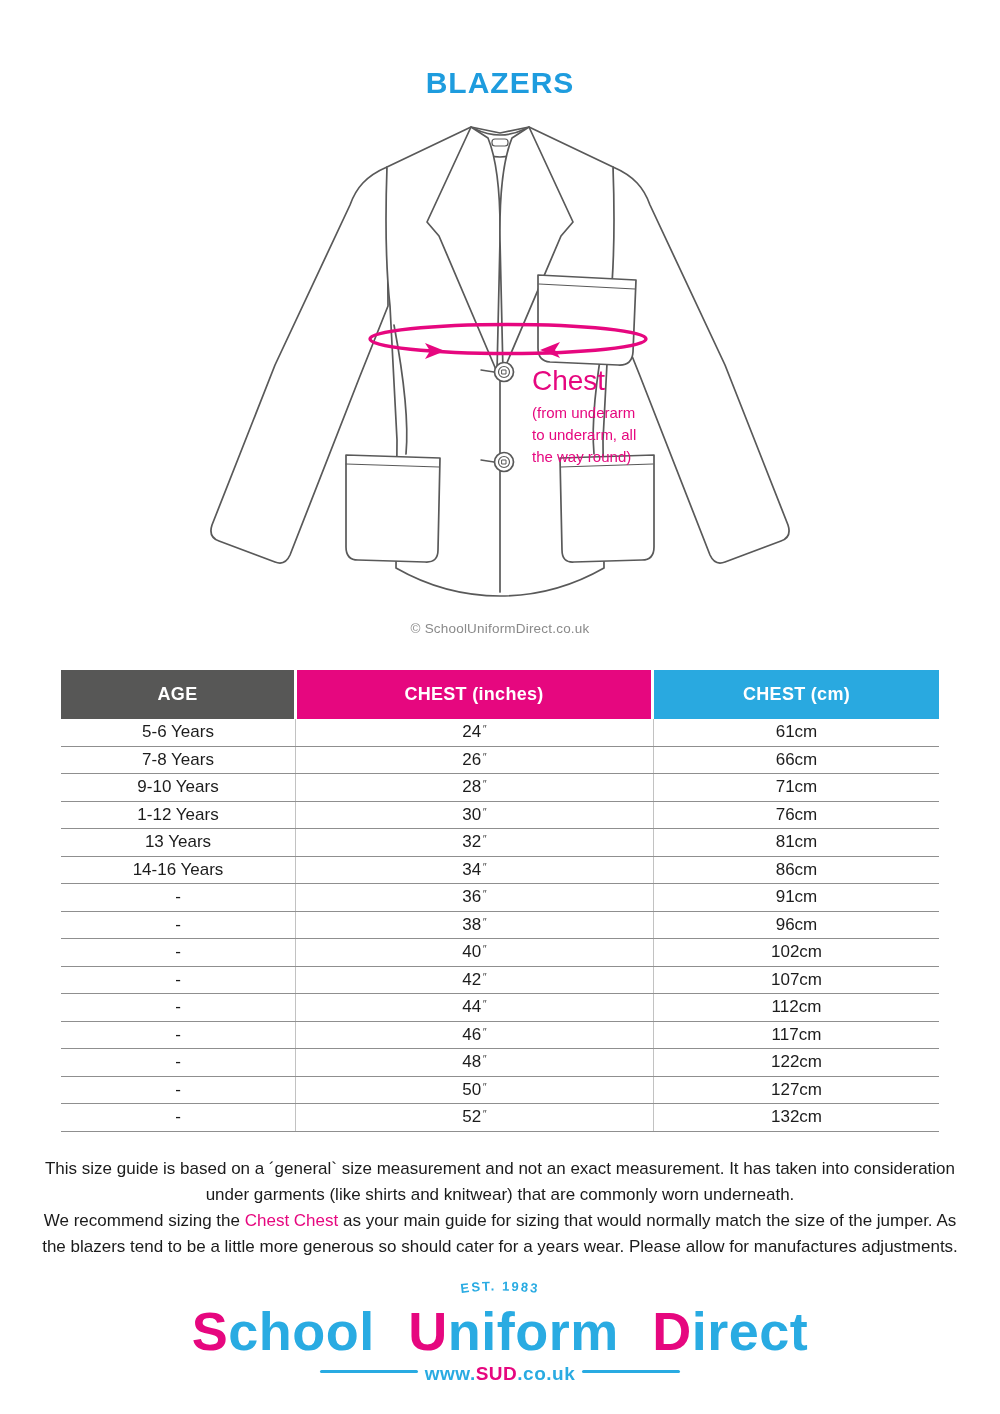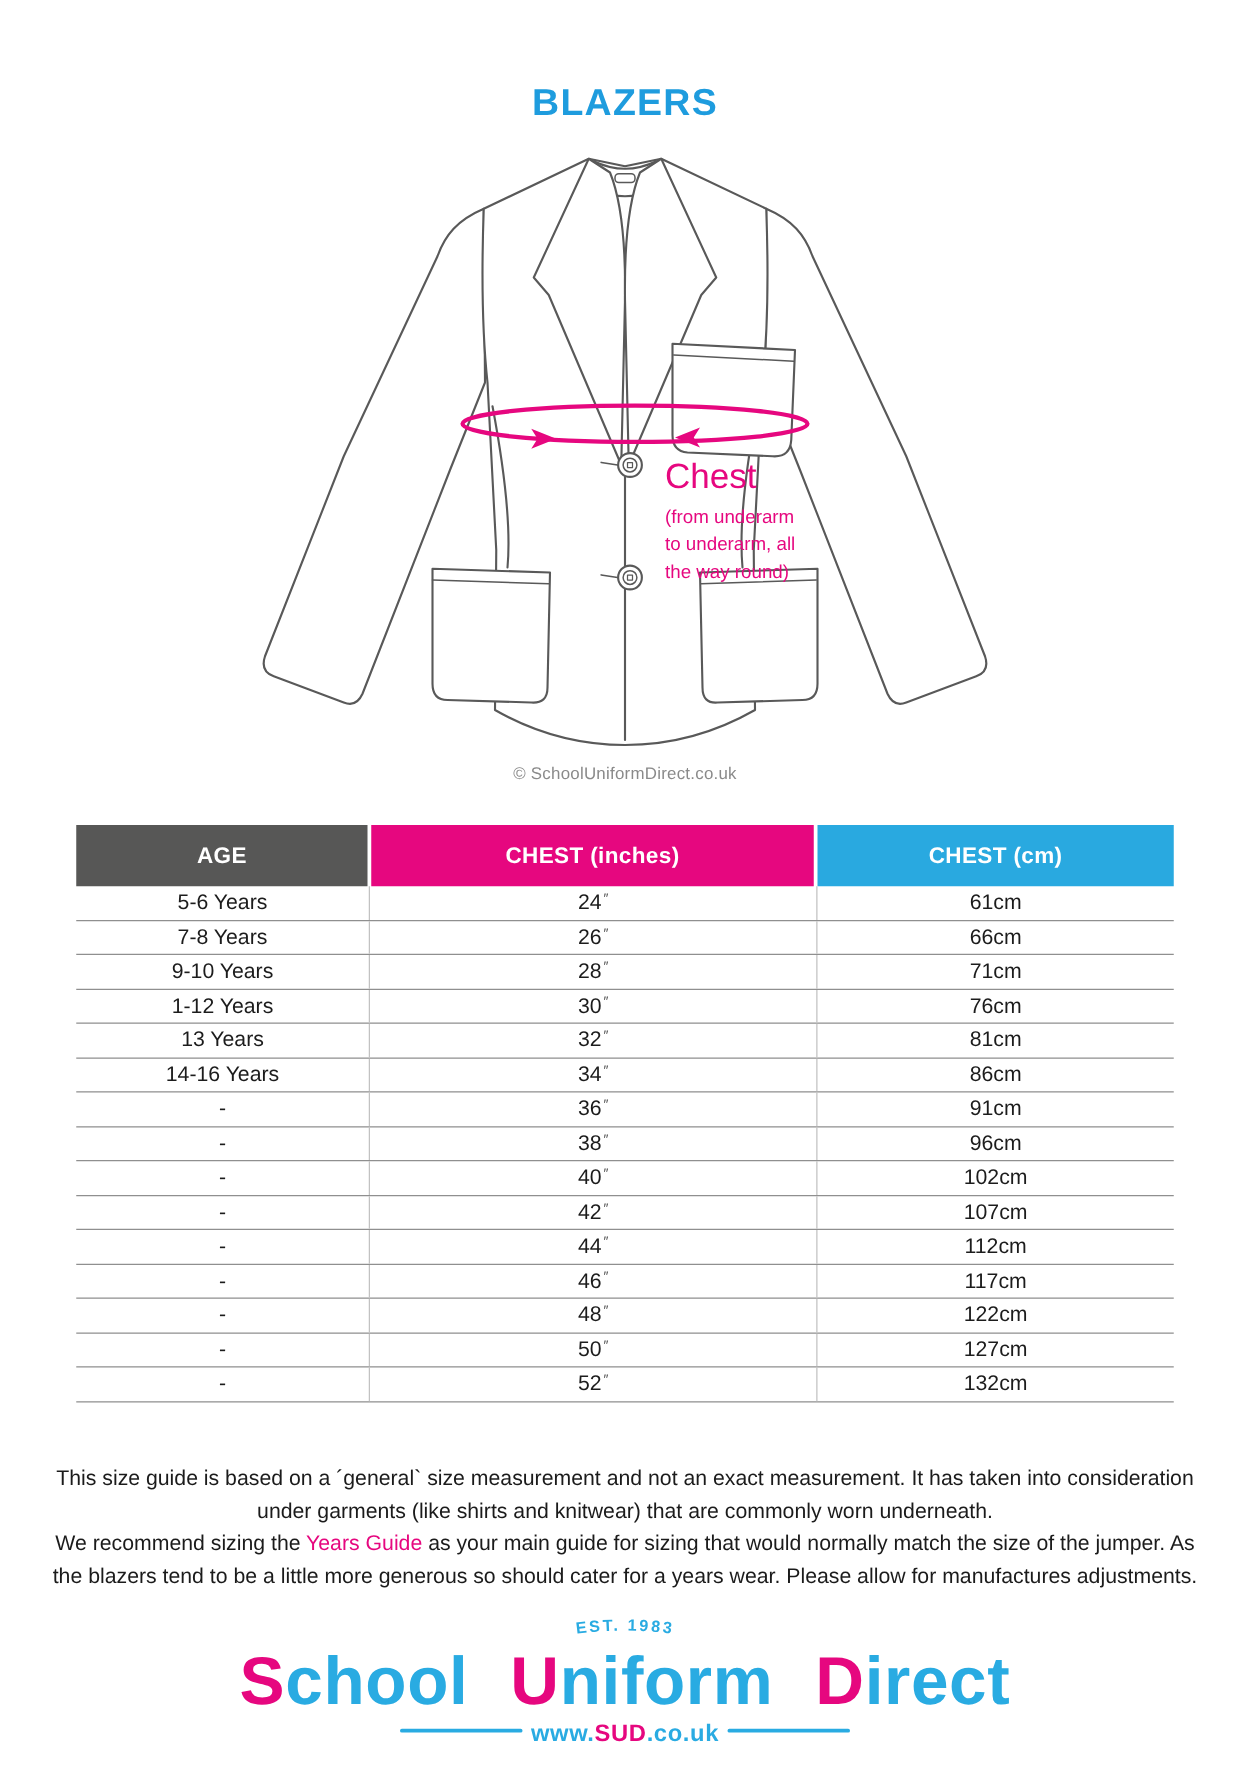--- a/index.html
+++ b/index.html
@@ -8,21 +8,21 @@
     font-family:"Liberation Sans", sans-serif;color:#1b1b1b;overflow:hidden;
   }
   
   .title{
     padding-top:66px;text-align:center;font-size:30px;font-weight:700;
     color:#1E9CDE;letter-spacing:1px;
   }
   
   .figure{text-align:center;margin-top:10px;line-height:0;}
   .copyright{
-    text-align:center;font-size:13.5px;color:#8a8a8a;margin-top:4px;letter-spacing:0.2px;
+    text-align:center;font-size:13.5px;color:#8a8a8a;margin-top:14px;letter-spacing:0.2px;
   }
   
   .size-table{width:878px;margin:34px auto 0;}
   .thead{display:flex;height:49px;}
   .th{
     display:flex;align-items:center;justify-content:center;
     color:#ffffff;font-size:18px;font-weight:700;letter-spacing:0.3px;
   }
   .th-age{width:233px;background:#575756;margin-right:3px;}
   .th-in{width:354px;background:#E6077F;margin-right:3px;}
@@ -32,21 +32,21 @@
   .td{
     display:flex;align-items:center;justify-content:center;
     font-size:17px;color:#1c1c1c;box-sizing:border-box;
   }
   .td-age{width:234px;}
   .td-in{width:358px;border-left:1px solid #c2c2c2;}
   .td-cm{width:286px;border-left:1px solid #c2c2c2;}
   .inmark{font-size:11px;color:#4a4a4a;margin-left:1.5px;align-self:flex-start;margin-top:4px;}
   
   .notes{
-    width:918px;margin:48px auto 0;text-align:center;
+    width:918px;margin:24px auto 0;text-align:center;
     font-size:17px;line-height:26px;color:#1b1b1b;
   }
   .notes .hl{color:#E6077F;}
   
   .logo{margin-top:16px;text-align:center;line-height:1;}
   .logo-est{display:block;margin:0 auto;}
   .logo-words{margin-top:-2px;font-size:54px;font-weight:700;letter-spacing:0.5px;}
   .logo-words .word{margin:0 9px;white-space:nowrap;}
   .logo-words .ini{color:#E6077F;}
   .logo-words .rest{color:#29ABE2;}
@@ -261,21 +261,21 @@
             <span>52</span>
             <span class="inmark">″</span>
           </div>
           <div class="td td-cm">132cm</div>
         </div>
       </div>
   </div>
 
   <div class="notes">
     <div>This size guide is based on a ´general` size measurement and not an exact measurement. It has taken into consideration under garments (like shirts and knitwear) that are commonly worn underneath.</div>
-    <div><span>We recommend sizing the </span><span class="hl">Years Guide</span><span> as your main guide for sizing that would normally match the size of the jumper. As the blazers tend to be a little more generous so should cater for a years wear. Please allow for manufactures adjustments.</span></div>
+    <div><span>We recommend sizing the </span><span class="hl">Chest Chest</span><span> as your main guide for sizing that would normally match the size of the jumper. As the blazers tend to be a little more generous so should cater for a years wear. Please allow for manufactures adjustments.</span></div>
   </div>
 
   <div class="logo">
     <svg class="logo-est" width="240" height="30" viewBox="0 0 240 30" xmlns="http://www.w3.org/2000/svg">
       <defs>
           <path id="estArc" d="M35,27 Q120,2 205,27"></path>
         </defs>
       <text font-family="Liberation Sans, sans-serif" font-size="13" font-weight="700" fill="#29ABE2" letter-spacing="2">
         <textPath href="#estArc" startOffset="50%" text-anchor="middle">EST. 1983</textPath>
       </text>

